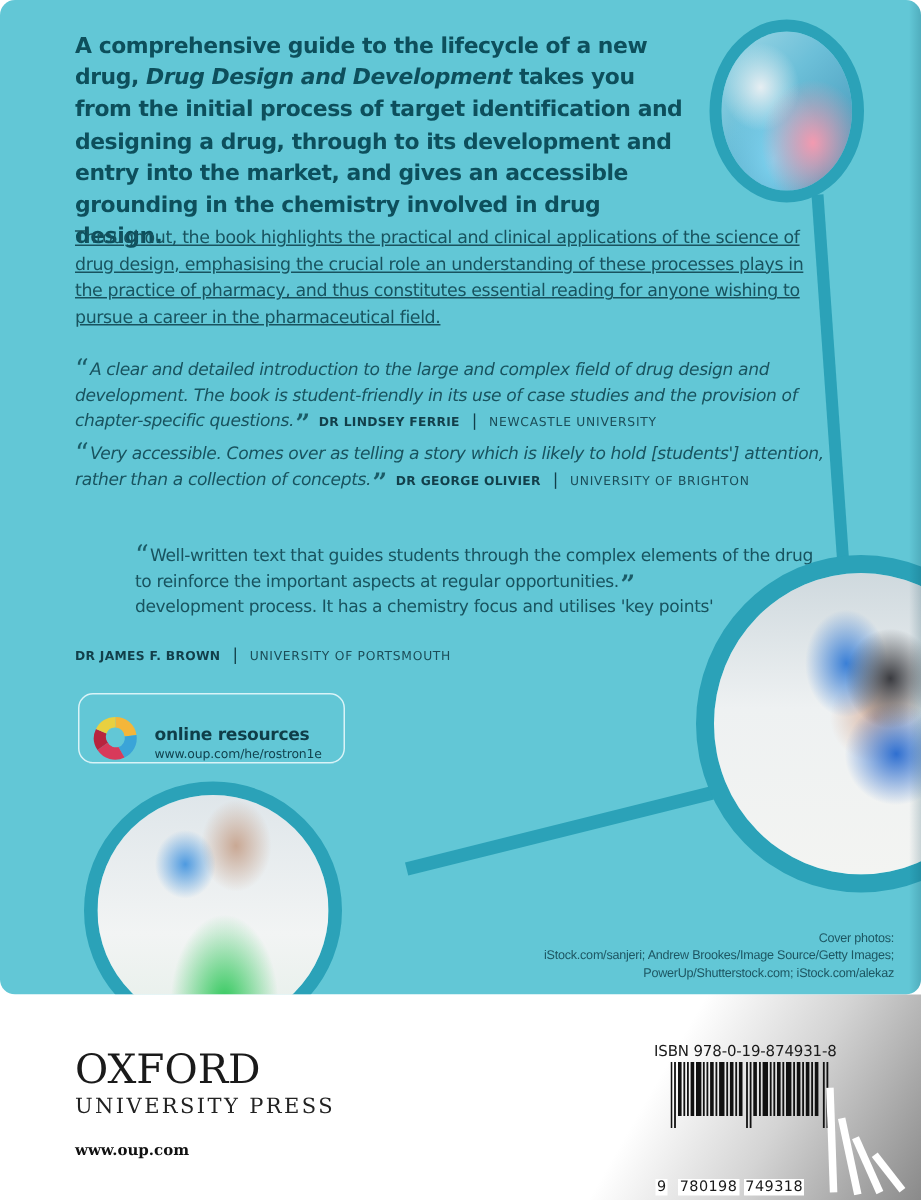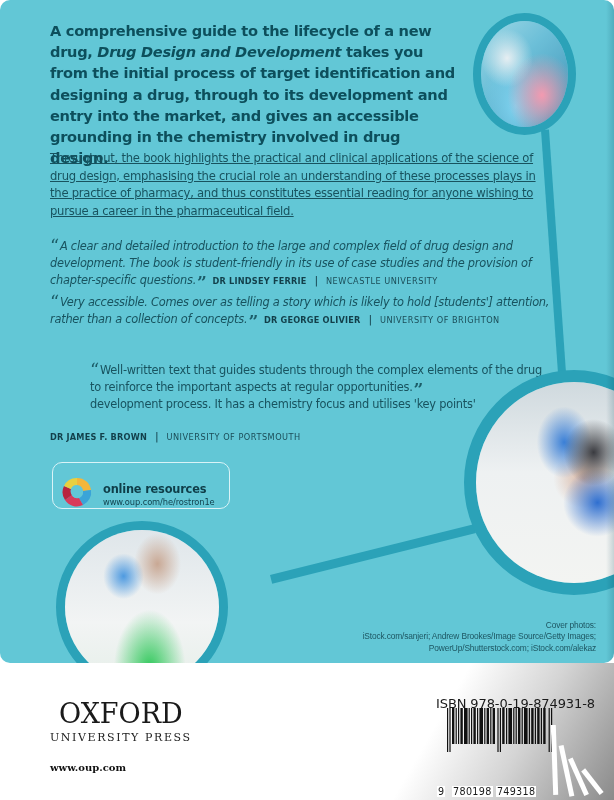--- a/index.html
+++ b/index.html
@@ -55,26 +55,26 @@
       linear-gradient(180deg, #cfd9de 0%, #eef1f2 45%, #f3f4f2 100%); }
   .photo-lab3 { width:100%; height:100%; background:
       radial-gradient(ellipse at 55% 90%, #2fc85a 0%, rgba(47,200,90,0) 30%),
       radial-gradient(ellipse at 38% 30%, #4e9ae0 0%, rgba(78,154,224,0) 15%),
       radial-gradient(ellipse at 60% 22%, #c9a894 0%, rgba(201,168,148,0) 18%),
       linear-gradient(180deg, #dfe6ea 0%, #f2f4f4 60%, #e6efe9 100%); }
 
   .credits { position:absolute; right:18px; top:620px; text-align:right; font-family:Liberation Sans, sans-serif; font-size:8.4px; line-height:11.4px; color:#1d5662; letter-spacing:-0.15px; }
 
   .footer { position:absolute; left:0; top:663px; width:614px; height:137px; background:linear-gradient(120deg, #ffffff 0%, #ffffff 68%, #d4d4d4 82%, #8a8a8a 100%); }
-  .oxford { position:absolute; left:50px; top:700px;text-align:center; }
+  .oxford { position:absolute; left:50px; top:700px; }
   .oxford-name { font-family:"DejaVu Serif", serif; font-size:27px; color:#1a1a1a; letter-spacing:0px; line-height:28px; }
-  .oxford-press { font-family:"DejaVu Serif", serif; font-size:11px; color:#222; letter-spacing:1.6px; line-height:12px; margin-top:4px; }
+  .oxford-press { font-family:"DejaVu Serif", serif; font-size:14px; color:#222; letter-spacing:1.6px; line-height:12px; margin-top:4px; }
   .oup-url { position:absolute; left:50px; top:762px; font-family:"DejaVu Serif", serif; font-weight:bold; font-size:10px; color:#111; }
 
-  .isbn { position:absolute; left:436px; top:696px; font-family:"DejaVu Sans", sans-serif; font-size:13px; color:#1a1a1a; letter-spacing:-0.1px; }
+  .isbn { position:absolute; left:436px; top:696px; font-family:"DejaVu Sans", sans-serif; font-size:10px; color:#1a1a1a; letter-spacing:-0.1px; }
   .barcode { position:absolute; left:447px; top:708px; width:106px; height:44px; }
   .barcode-digits { position:absolute; left:437px; top:742px; font-family:"DejaVu Sans", sans-serif; font-size:9.6px; color:#1a1a1a; background:transparent; letter-spacing:0.3px;margin-top:44px; }
   .barcode-digits span { background:#fff; padding:0 1px; }
   .publisher-mark { position:absolute; left:550px; top:725px; width:60px; height:72px; }
 </style>
 </head>
 <body>
 
 <div class="cover">
 

